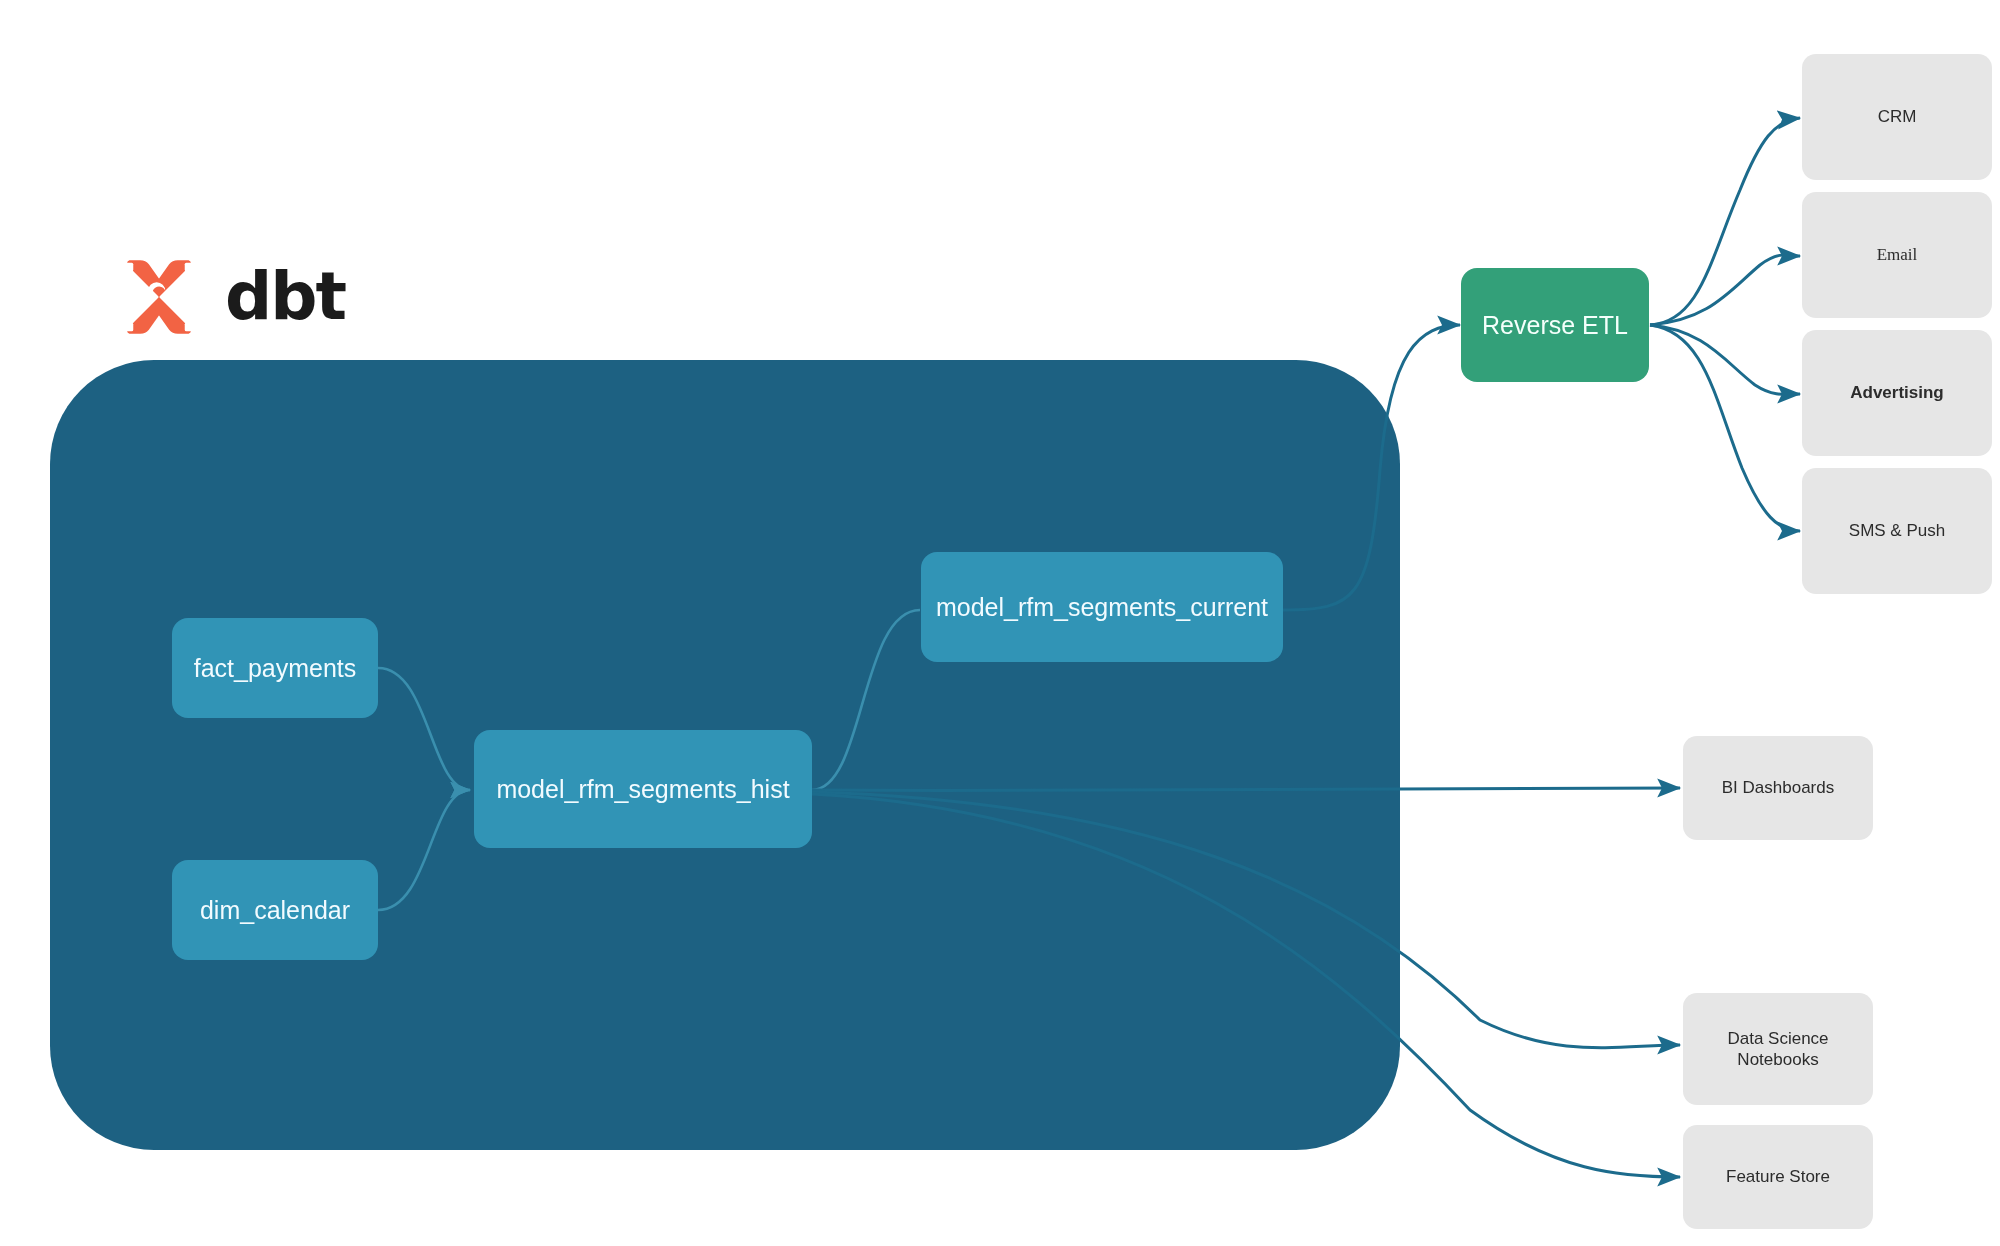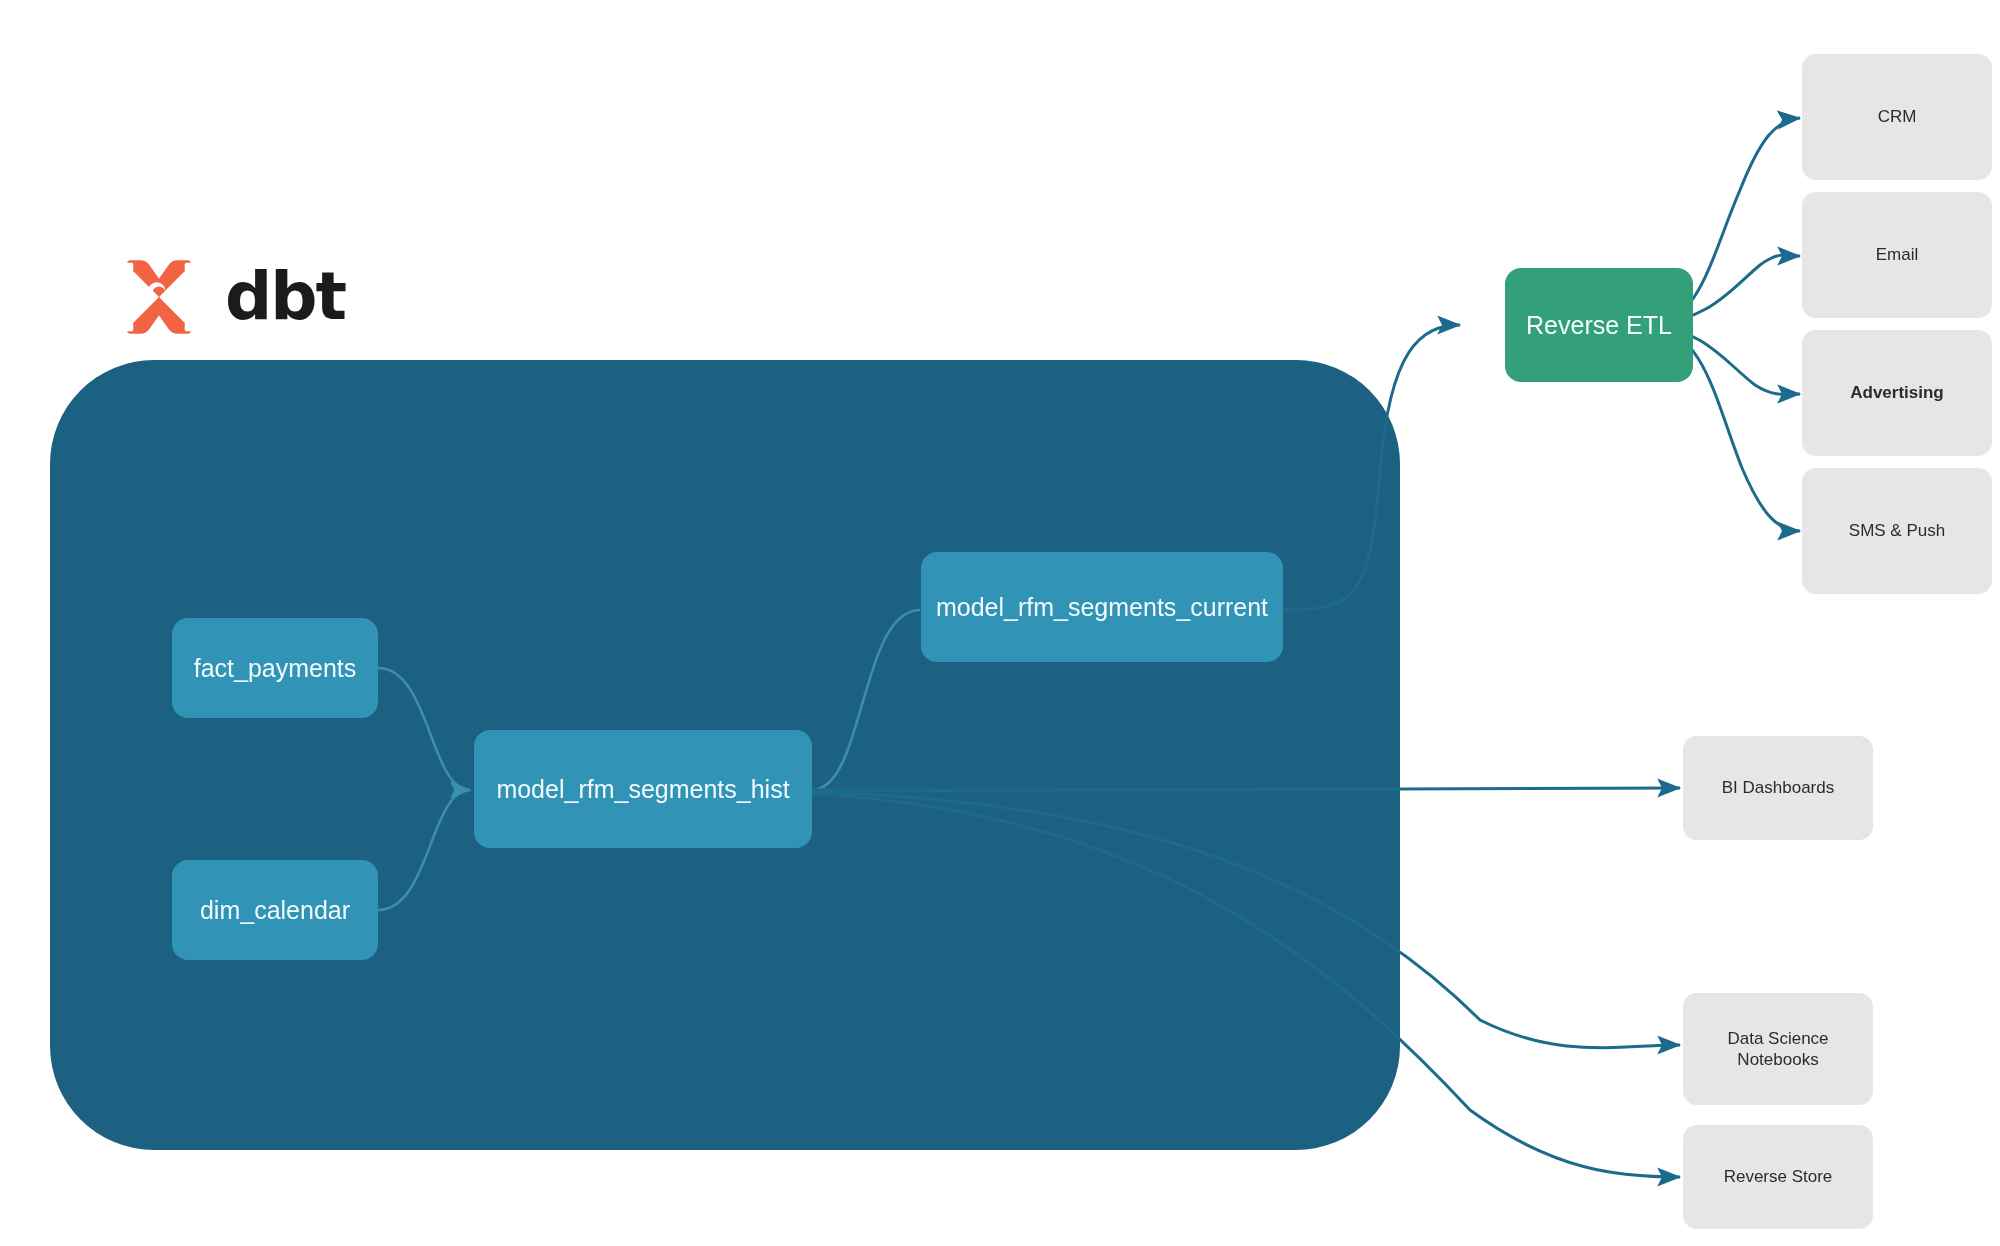--- a/index.html
+++ b/index.html
@@ -141,29 +141,29 @@
   </div>
 
   <div class="node node-model" style="left:474px; top:730px; width:338px; height:118px;">
     <span>model_rfm_segments_hist</span>
   </div>
 
   <div class="node node-model" style="left:921px; top:552px; width:362px; height:110px;">
     <span>model_rfm_segments_current</span>
   </div>
 
-  <div class="node node-green" style="left:1461px; top:268px; width:188px; height:114px;margin-left:44px;">
+  <div class="node node-green" style="left:1461px; top:268px; width:188px; height:114px;">
     <span>Reverse ETL</span>
   </div>
 
   <div class="node node-gray" style="left:1802px; top:54px; width:190px; height:126px;">
     <span>CRM</span>
   </div>
 
-  <div class="node node-gray" style="left:1802px; top:192px; width:190px; height:126px;">
+  <div class="node node-gray" style="left:1802px; top:192px; width:190px; height:126px;font-family:Liberation Serif, serif;">
     <span>Email</span>
   </div>
 
   <div class="node node-gray" style="left:1802px; top:330px; width:190px; height:126px;font-weight:bold;">
     <span>Advertising</span>
   </div>
 
   <div class="node node-gray" style="left:1802px; top:468px; width:190px; height:126px;">
     <span>SMS &amp; Push</span>
   </div>
@@ -171,16 +171,16 @@
   <div class="node node-gray" style="left:1683px; top:736px; width:190px; height:104px;">
     <span>BI Dashboards</span>
   </div>
 
   <div class="node node-gray" style="left:1683px; top:993px; width:190px; height:112px; flex-direction:column;">
     <span>Data Science</span>
     <span>Notebooks</span>
   </div>
 
   <div class="node node-gray" style="left:1683px; top:1125px; width:190px; height:104px;">
-    <span>Reverse Store</span>
+    <span>Feature Store</span>
   </div>
 
 </div>
 
 </body></html>

